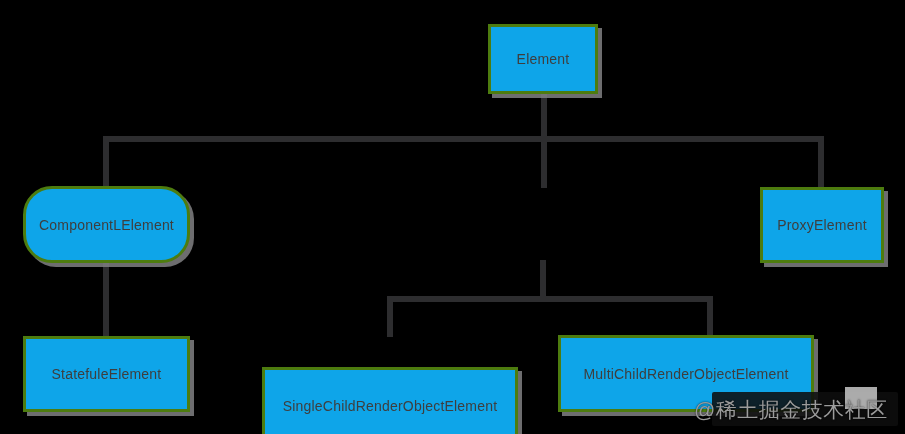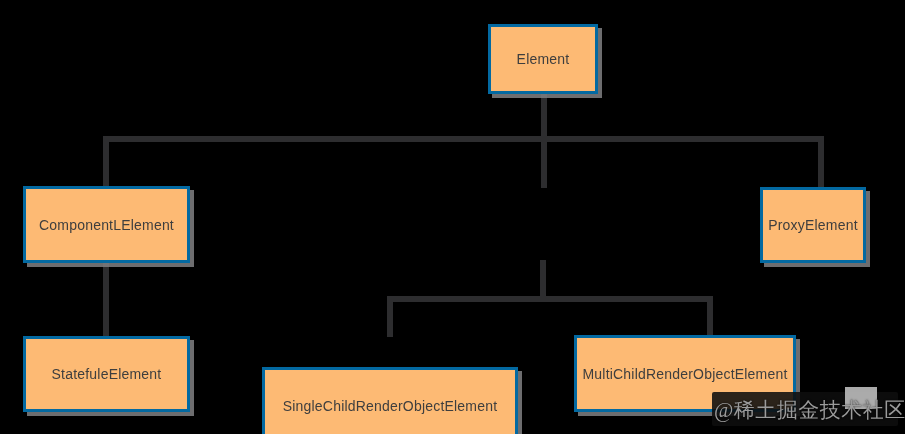--- a/index.html
+++ b/index.html
@@ -11,47 +11,47 @@
     position: relative;
     width: 905px;
     height: 434px;
     background: #000000;
     overflow: hidden;
     font-family: "Liberation Sans", "DejaVu Sans", sans-serif;
   }
   .node {
     position: absolute;
     box-sizing: border-box;
-    background: #fdba74;
-    border: 3px solid #0369a1;
+    background: #0ea5e9;
+    border: 3px solid #4d7c0f;
     box-shadow: 4px 4px 0 rgba(128,128,131,0.85);
     display: flex;
     align-items: center;
     justify-content: center;
     z-index: 2;
   }
   .node .label {
     color: #3e3e3e;
     font-size: 14px;
     letter-spacing: 0.2px;
     white-space: nowrap;
   }
   .connector {
     position: absolute;
     background: #2d2d2f;
     z-index: 1;
   }
   
   .n-element        { left: 488px; top: 24px;  width: 110px; height: 70px; }
-  .n-componentl     { left: 23px;  top: 186px; width: 167px; height: 77px; }
+  .n-componentl     { left: 23px;  top: 186px; width: 167px; height: 77px; border-radius: 29px; }
   .n-renderobject   { left: 455px; top: 186px; width: 175px; height: 76px; }
-  .n-proxy          { left: 760px; top: 187px; width: 106px; height: 76px; }
+  .n-proxy          { left: 760px; top: 187px; width: 124px; height: 76px; }
   .n-statefule      { left: 23px;  top: 336px; width: 167px; height: 76px; }
   .n-singlechild    { left: 262px; top: 335px; width: 256px; height: 77px; margin-top: 32px; }
-  .n-multichild     { left: 574px; top: 335px; width: 222px; height: 77px; }
+  .n-multichild     { left: 558px; top: 335px; width: 256px; height: 77px; }
   
   .c-elem-down      { left: 541px; top: 92px;  width: 6px;   height: 48px; }
   .c-bus1           { left: 104px; top: 136px; width: 720px; height: 6px;  }
   .c-drop-comp      { left: 103px; top: 136px; width: 6px;   height: 52px; }
   .c-drop-render    { left: 541px; top: 136px; width: 6px;   height: 52px; }
   .c-drop-proxy     { left: 818px; top: 136px; width: 6px;   height: 53px; }
   .c-comp-state     { left: 103px; top: 261px; width: 6px;   height: 77px; }
   .c-render-down    { left: 540px; top: 260px; width: 6px;   height: 42px; }
   .c-bus2           { left: 387px; top: 296px; width: 326px; height: 6px;  }
   .c-drop-single    { left: 387px; top: 296px; width: 6px;   height: 41px; }
@@ -68,29 +68,28 @@
   .watermark-square {
     position: absolute;
     left: 845px; top: 387px;
     width: 32px; height: 22px;
     background: #c8c8c8;
     opacity: 0.85;
     z-index: 4;
   }
   .watermark-text {
     position: absolute;
-    left: 714px; top: 396px;
+    left: 694px; top: 396px;
     width: 184px;
     color: #9b9b9b;
     font-size: 21px;
     letter-spacing: 0.5px;
     white-space: nowrap;
     text-shadow: 0 0 2px rgba(0,0,0,0.8);
     z-index: 5;
-    font-family: Liberation Serif, serif;
   }
 </style>
 </head>
 <body>
 
 <div class="canvas">
 
   <div class="connector c-elem-down"></div>
   <div class="connector c-bus1"></div>
   <div class="connector c-drop-comp"></div>

